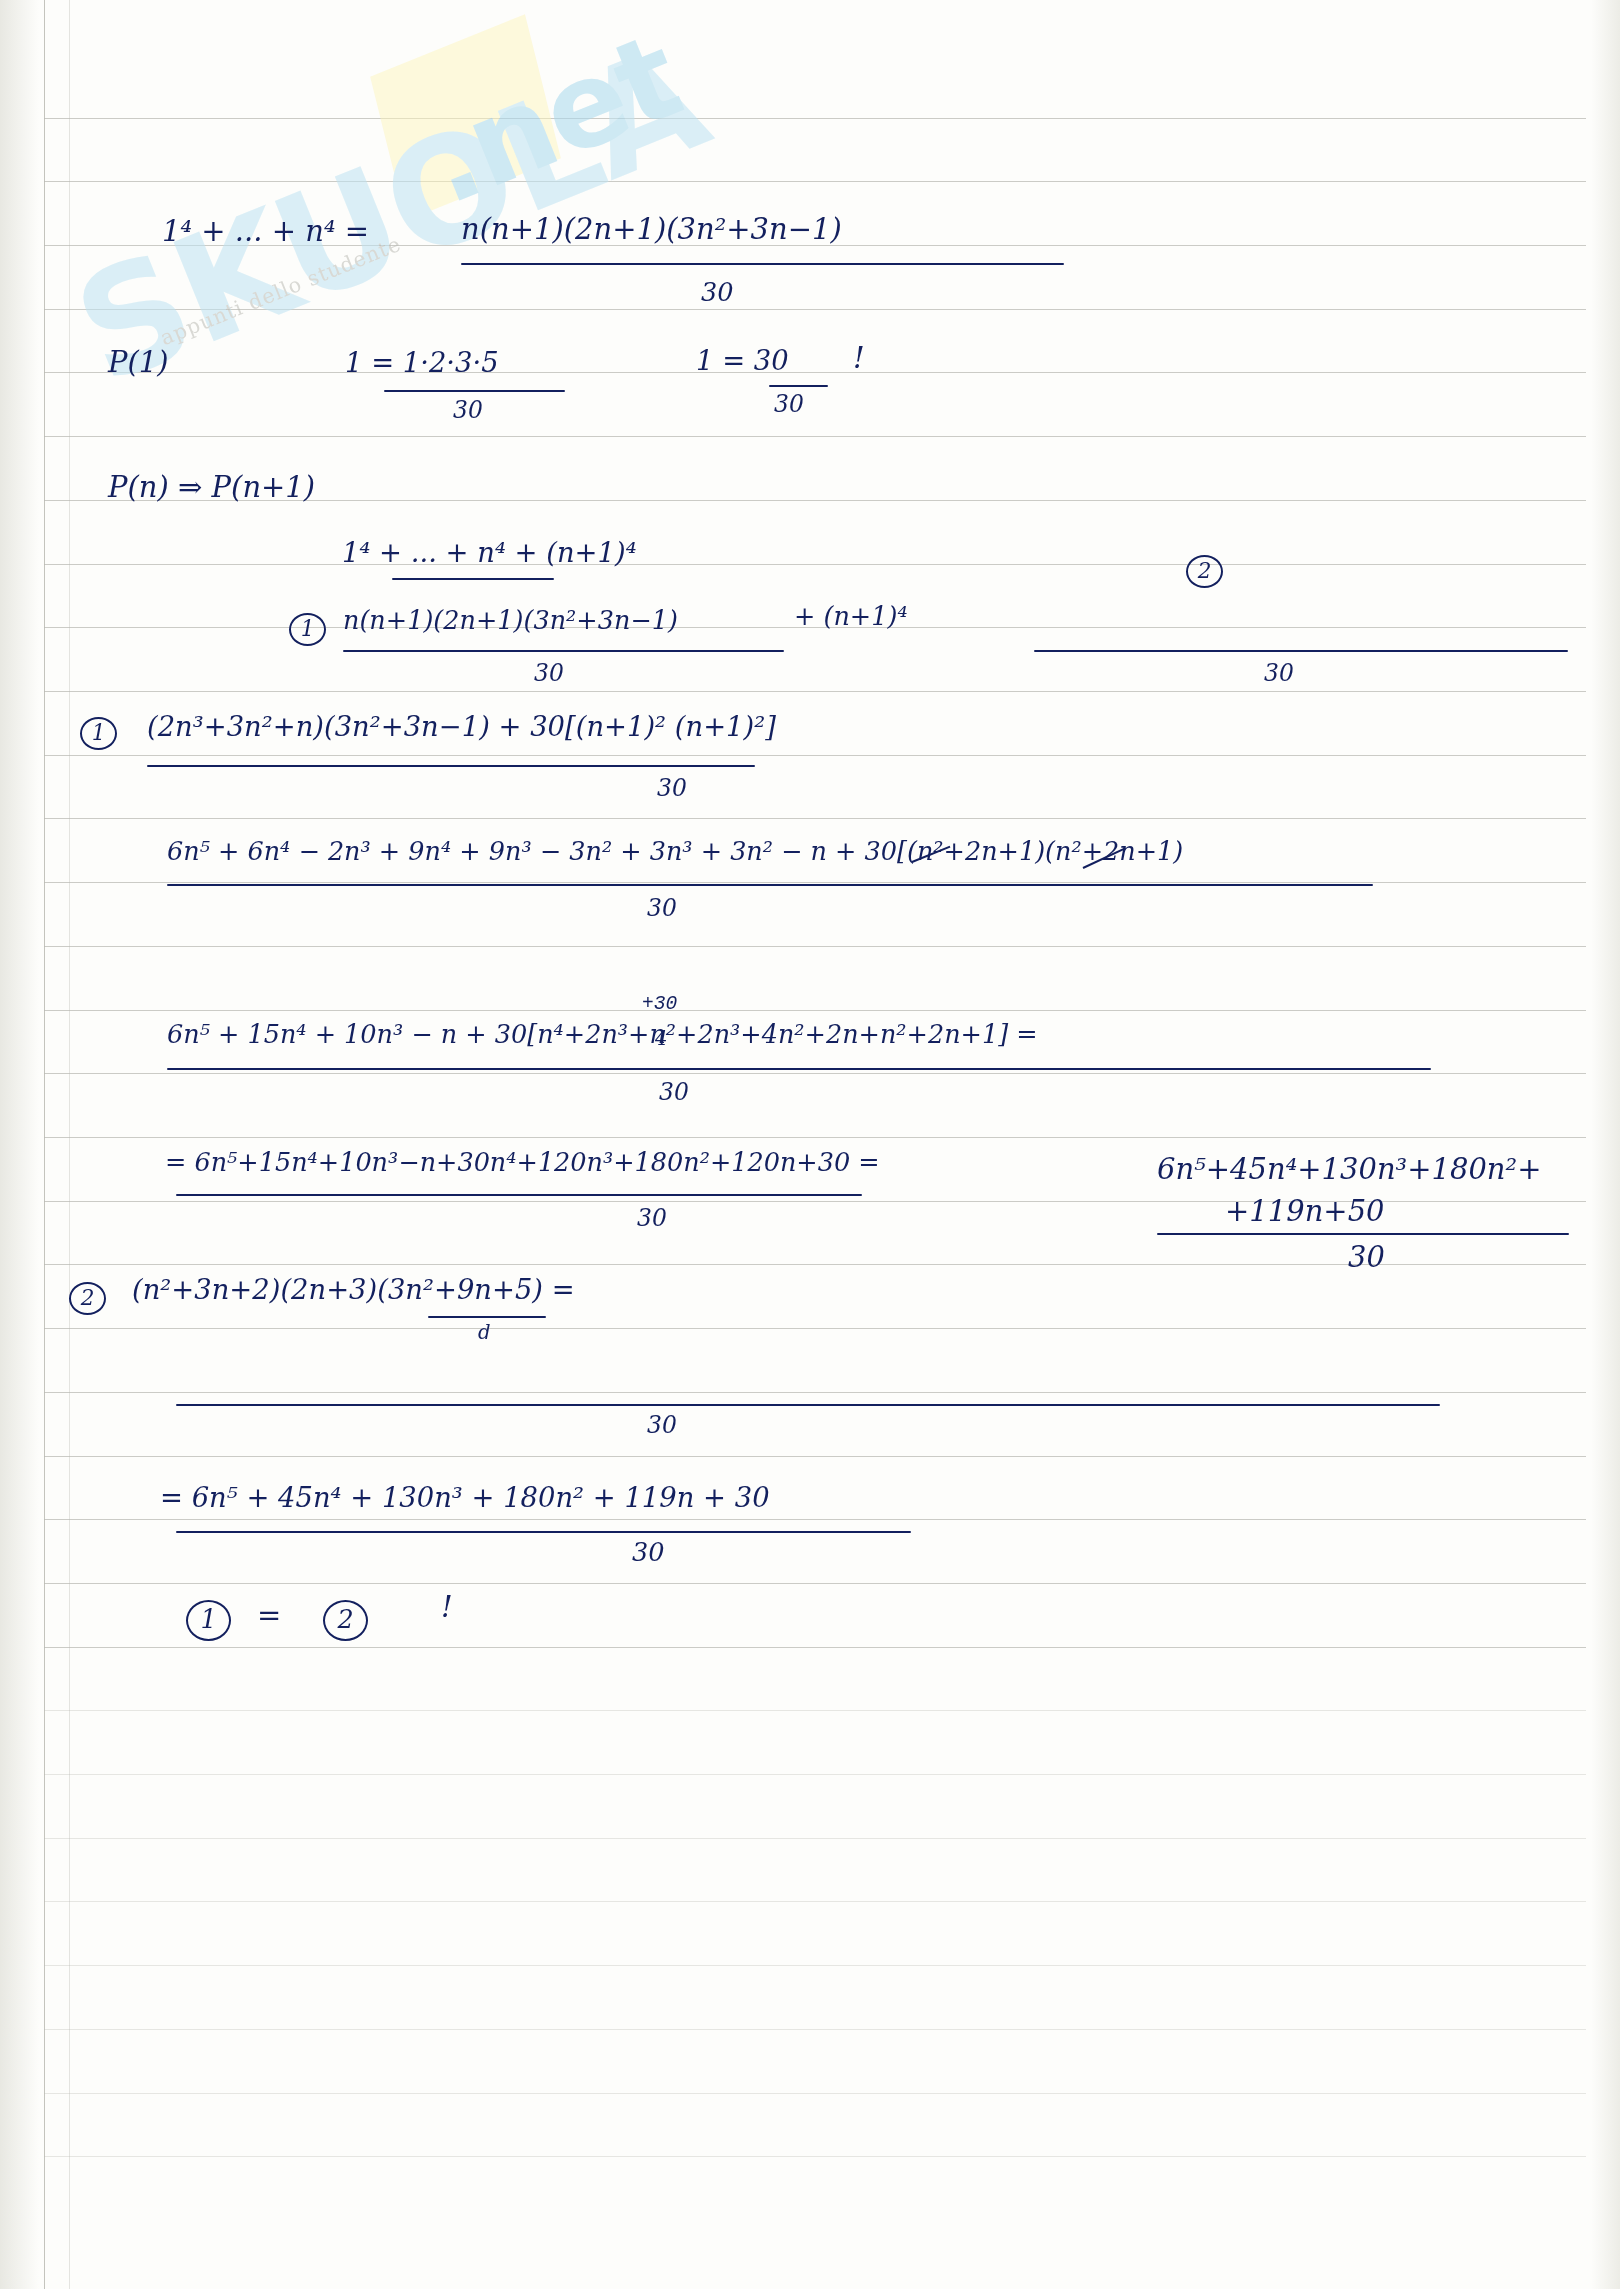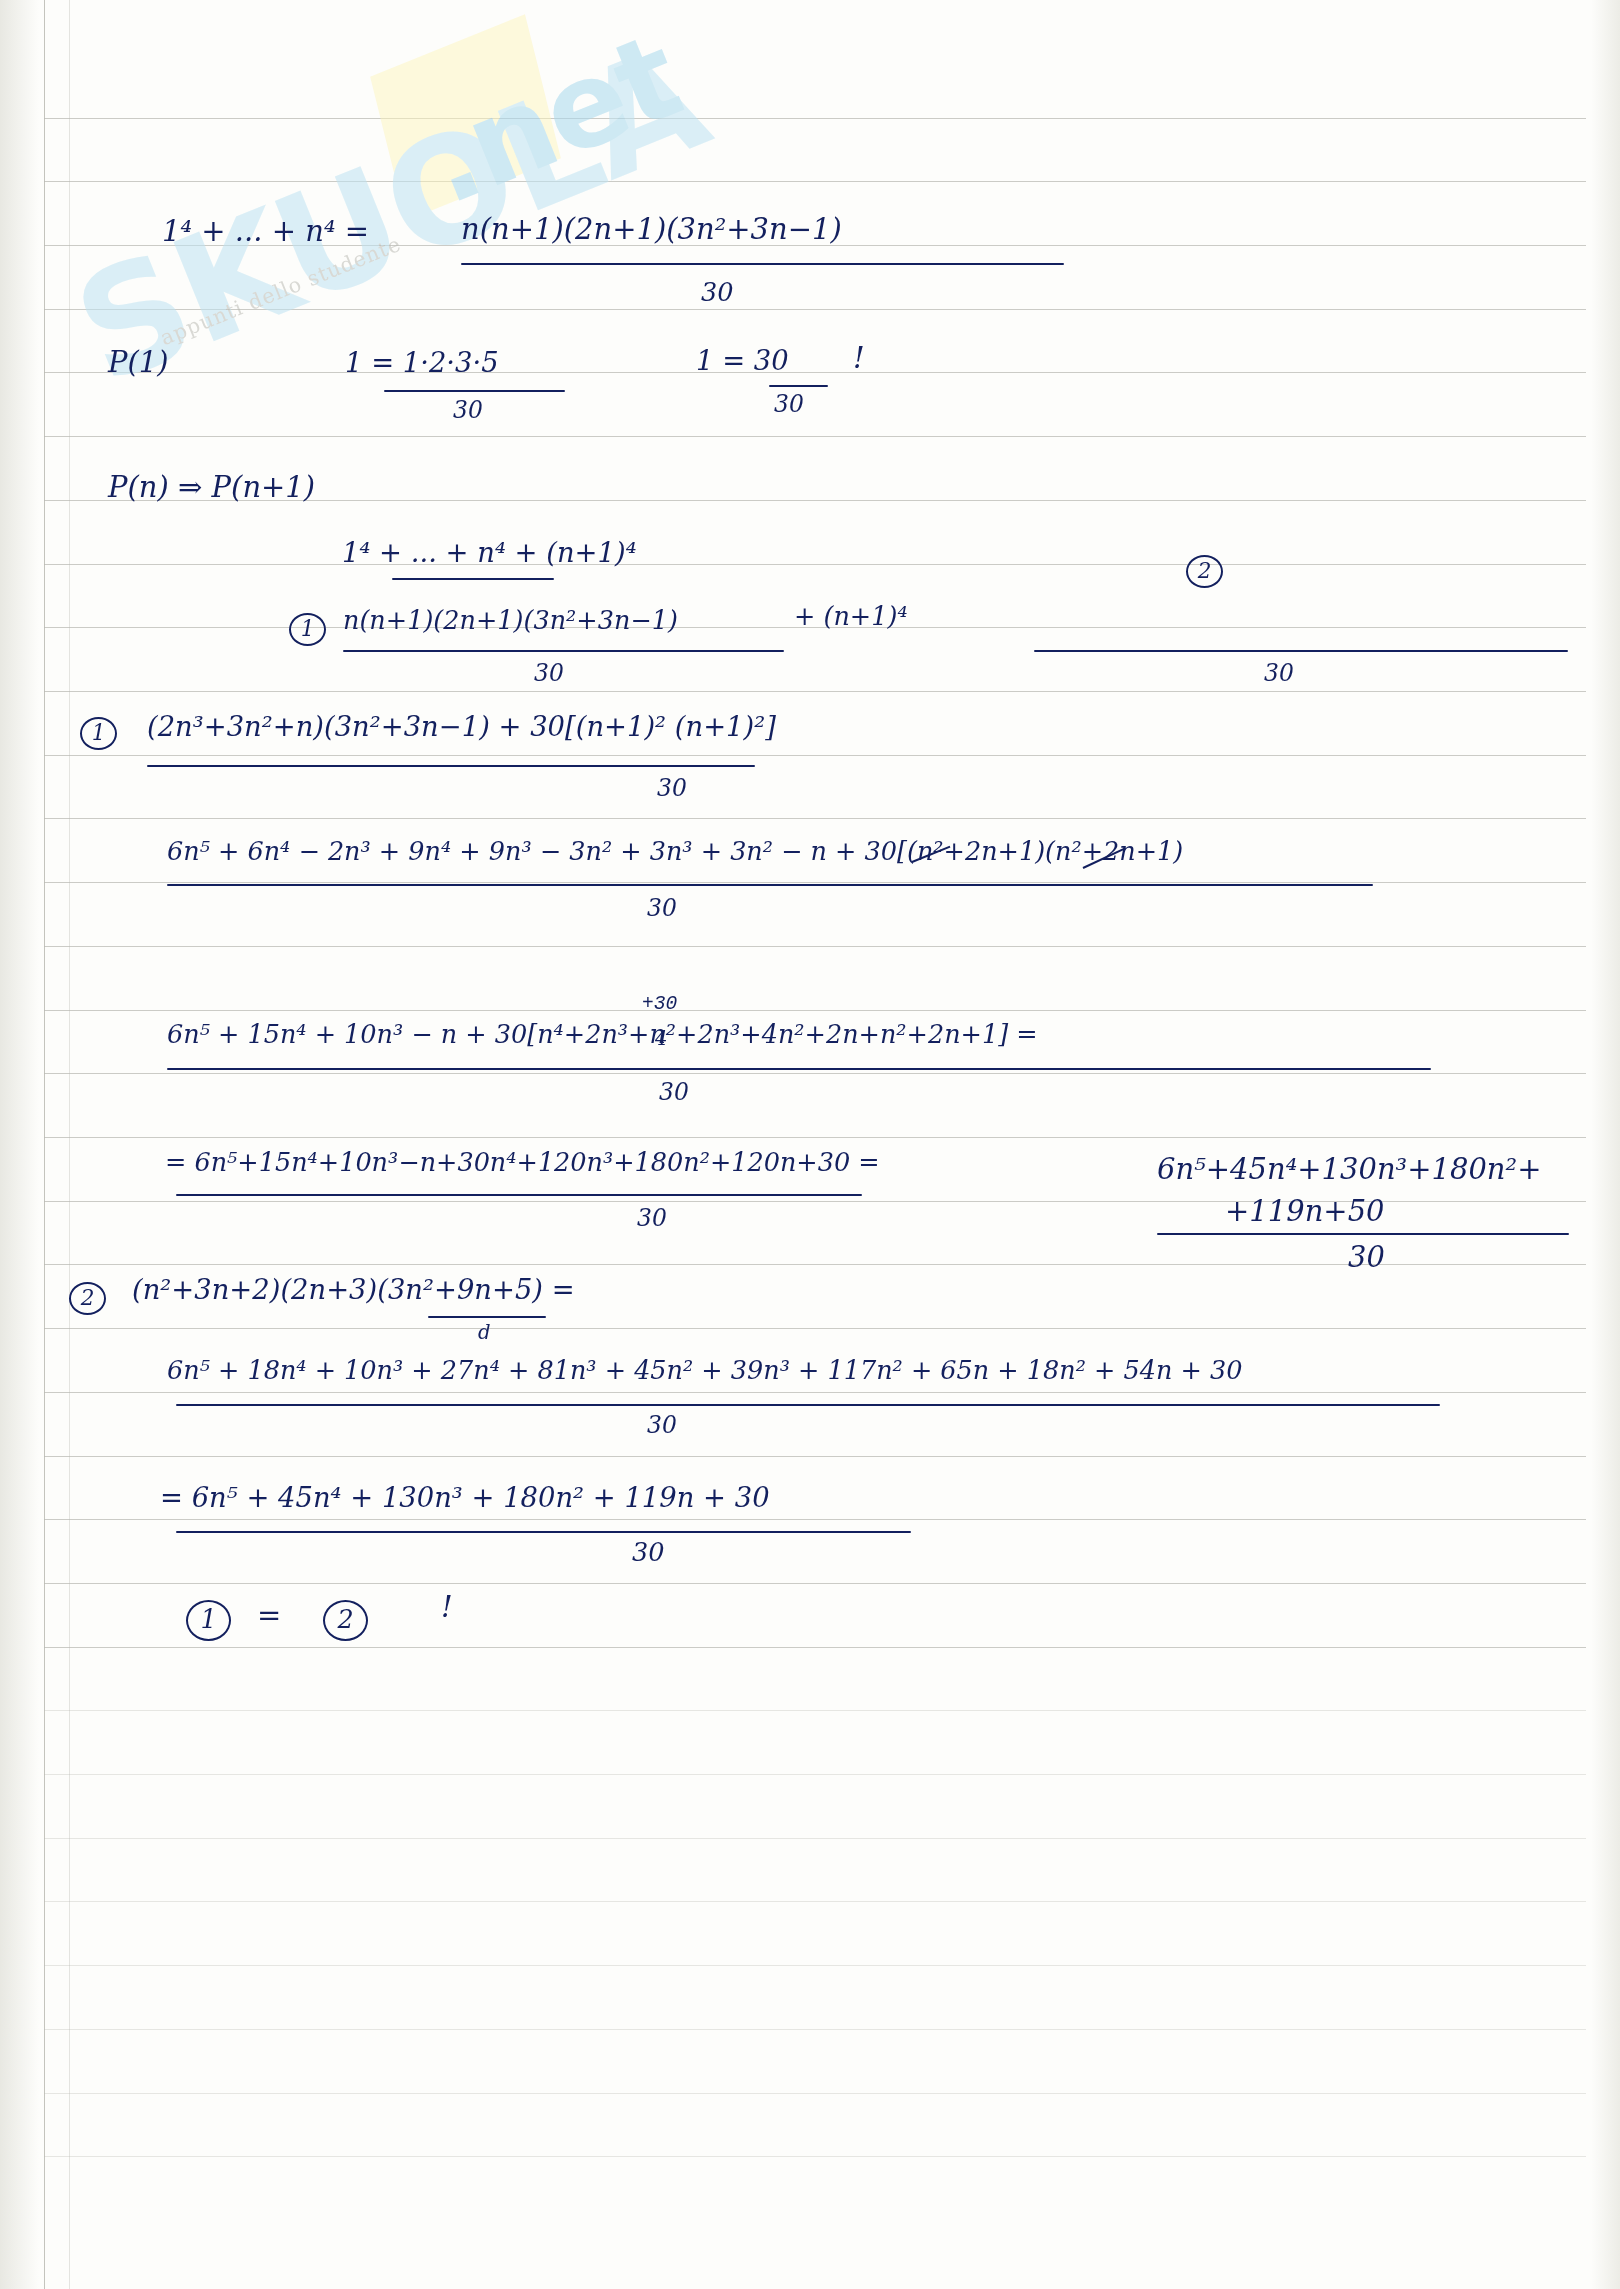--- a/index.html
+++ b/index.html
@@ -251,21 +251,20 @@
   <div class="hw s22" style="left:1157px; top:1152px;">6n⁵+45n⁴+130n³+180n²+</div>
   <div class="hw s22" style="left:1225px; top:1194px;">+119n+50</div>
   <div class="frac-bar" style="left:1157px; top:1233px; width:412px;"></div>
   <div class="hw s22" style="left:1348px; top:1240px;">30</div>
 
   <div class="circlenum" style="left:69px; top:1282px;">2</div>
   <div class="hw s28" style="left:132px; top:1274px;">(n²+3n+2)(2n+3)(3n²+9n+5) =</div>
   <div class="frac-bar" style="left:428px; top:1316px; width:118px; height:1.5px;"></div>
   <div class="hw s20" style="left:478px; top:1321px;">d</div>
 
-  <div class="hw s26" style="left:167px; top:1355px;">6n⁵ + 18n⁴ + 10n³ + 27n⁴ + 81n³ + 45n² + 39n³ + 117n² + 65n + 18n² + 54n + 30</div>
   <div class="frac-bar" style="left:176px; top:1404px; width:1264px;"></div>
   <div class="hw s24" style="left:647px; top:1411px;">30</div>
 
   <div class="hw s28" style="left:160px; top:1482px;">= 6n⁵ + 45n⁴ + 130n³ + 180n² + 119n + 30</div>
   <div class="frac-bar" style="left:176px; top:1531px; width:735px;"></div>
   <div class="hw s26" style="left:632px; top:1537px;">30</div>
 
   <div class="circlenum" style="left:186px; top:1600px; width:41px; height:37px; line-height:35px; font-size:25.5px;">1</div>
   <div class="hw s30" style="left:257px; top:1598px;">=</div>
   <div class="circlenum" style="left:323px; top:1600px; width:41px; height:37px; line-height:35px; font-size:25.5px;">2</div>

